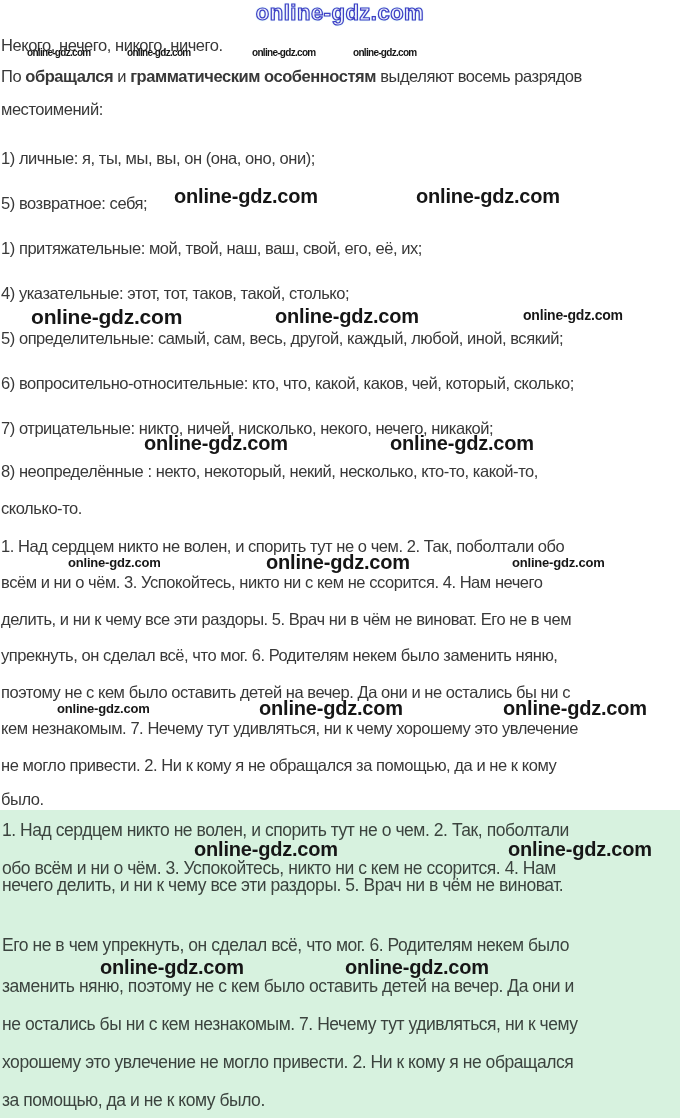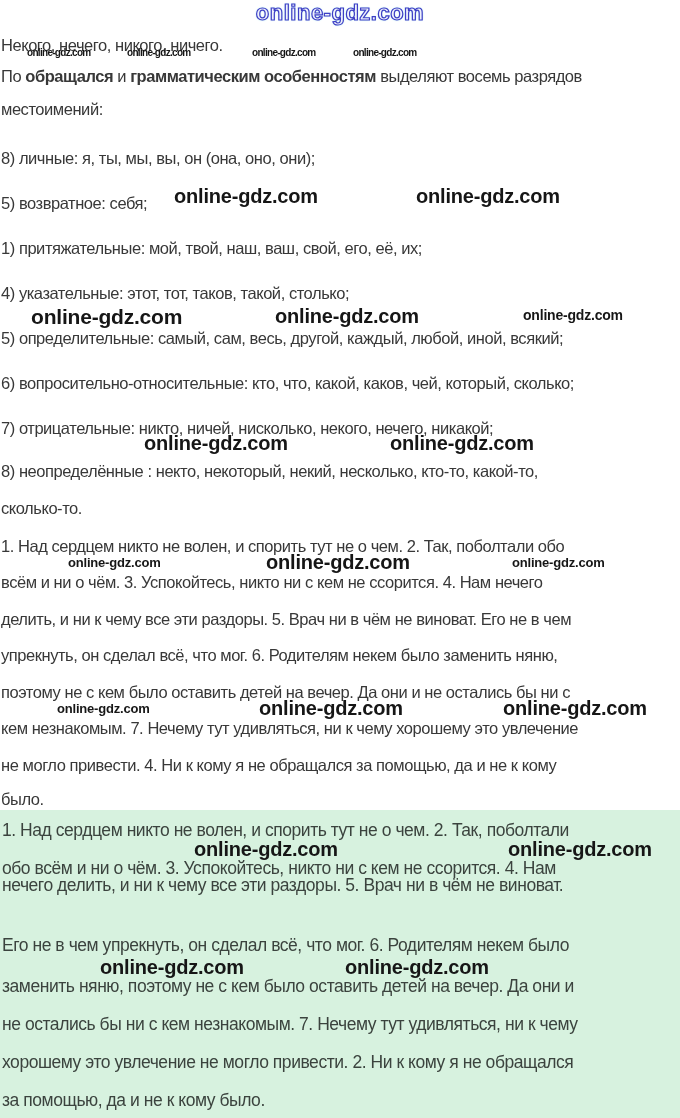--- a/index.html
+++ b/index.html
@@ -44,21 +44,21 @@
 <div class="ln" style="top:35px">Некого, нечего, никого, ничего.</div>
 
 <span class="wm wm-10" style="left:27px;top:48px">online-gdz.com</span>
 <span class="wm wm-10" style="left:127px;top:48px">online-gdz.com</span>
 <span class="wm wm-10" style="left:252px;top:48px">online-gdz.com</span>
 <span class="wm wm-10" style="left:353px;top:48px">online-gdz.com</span>
 
 <div class="ln" style="top:66px"><span>По </span><span class="bold">обращался</span><span> и </span><span class="bold">грамматическим особенностям</span><span> выделяют восемь разрядов</span></div>
 <div class="ln" style="top:99px">местоимений:</div>
 
-<div class="ln" style="top:148px">8) личные: я, ты, мы, вы, он (она, оно, они);</div>
+<div class="ln" style="top:148px">1) личные: я, ты, мы, вы, он (она, оно, они);</div>
 <div class="ln" style="top:193px">5) возвратное: себя;</div>
 
 <span class="wm" style="left:174px;top:186px">online-gdz.com</span>
 <span class="wm" style="left:416px;top:186px">online-gdz.com</span>
 
 <div class="ln" style="top:238px">1) притяжательные: мой, твой, наш, ваш, свой, его, её, их;</div>
 <div class="ln" style="top:283px">4) указательные: этот, тот, таков, такой, столько;</div>
 
 <span class="wm wm-21b" style="left:31px;top:306px">online-gdz.com</span>
 <span class="wm" style="left:275px;top:306px">online-gdz.com</span>
@@ -79,21 +79,21 @@
 <span class="wm" style="left:266px;top:552px">online-gdz.com</span>
 <span class="wm wm-13" style="left:512px;top:556px">online-gdz.com</span>
 <div class="ln" style="top:572px">всём и ни о чём. 3. Успокойтесь, никто ни с кем не ссорится. 4. Нам нечего</div>
 <div class="ln" style="top:609px">делить, и ни к чему все эти раздоры. 5. Врач ни в чём не виноват. Его не в чем</div>
 <div class="ln" style="top:645px">упрекнуть, он сделал всё, что мог. 6. Родителям некем было заменить няню,</div>
 <div class="ln" style="top:682px">поэтому не с кем было оставить детей на вечер. Да они и не остались бы ни с</div>
 <span class="wm wm-13" style="left:57px;top:702px">online-gdz.com</span>
 <span class="wm" style="left:259px;top:698px">online-gdz.com</span>
 <span class="wm" style="left:503px;top:698px">online-gdz.com</span>
 <div class="ln" style="top:718px">кем незнакомым. 7. Нечему тут удивляться, ни к чему хорошему это увлечение</div>
-<div class="ln" style="top:755px">не могло привести. 4. Ни к кому я не обращался за помощью, да и не к кому</div>
+<div class="ln" style="top:755px">не могло привести. 2. Ни к кому я не обращался за помощью, да и не к кому</div>
 <div class="ln" style="top:789px">было.</div>
 
 <div class="g-ln" style="top:820px">1. Над сердцем никто не волен, и спорить тут не о чем. 2. Так, поболтали</div>
 <span class="wm" style="left:194px;top:839px">online-gdz.com</span>
 <span class="wm" style="left:508px;top:839px">online-gdz.com</span>
 <div class="g-ln" style="top:858px">обо всём и ни о чём. 3. Успокойтесь, никто ни с кем не ссорится. 4. Нам</div>
 <div class="g-ln" style="top:875px">нечего делить, и ни к чему все эти раздоры. 5. Врач ни в чём не виноват.</div>
 <div class="g-ln" style="top:935px">Его не в чем упрекнуть, он сделал всё, что мог. 6. Родителям некем было</div>
 <span class="wm" style="left:100px;top:957px">online-gdz.com</span>
 <span class="wm" style="left:345px;top:957px">online-gdz.com</span>

